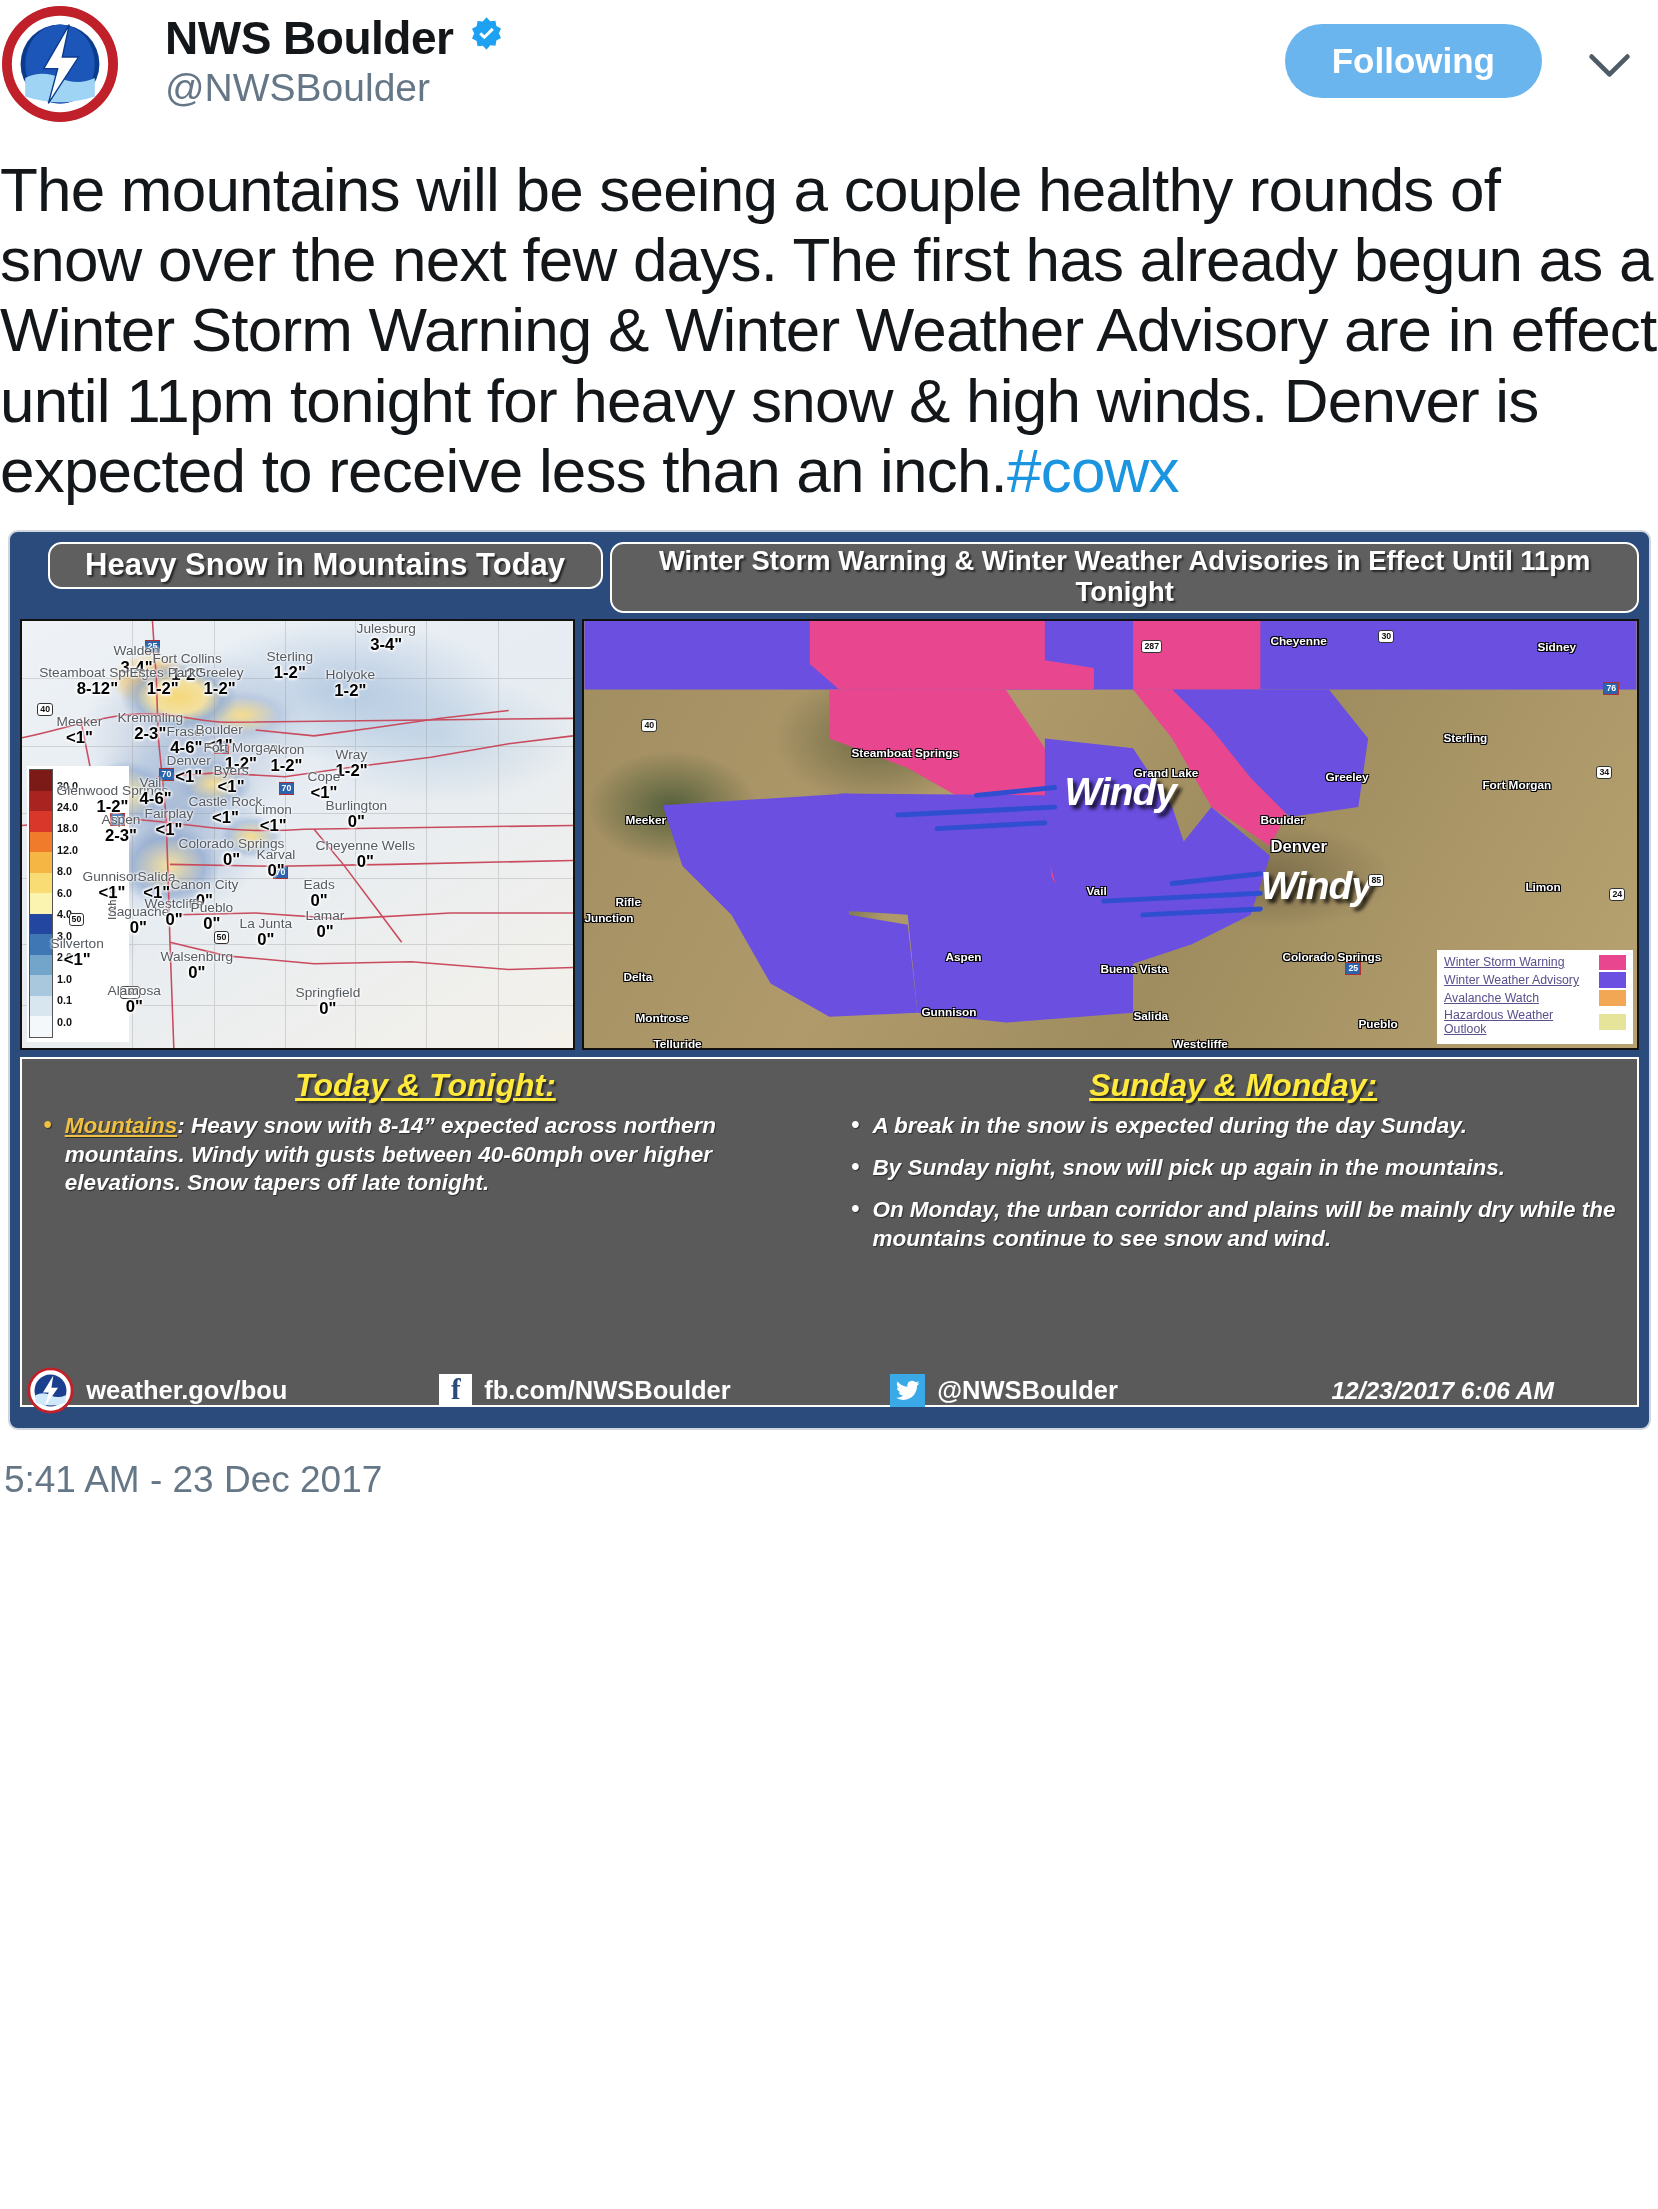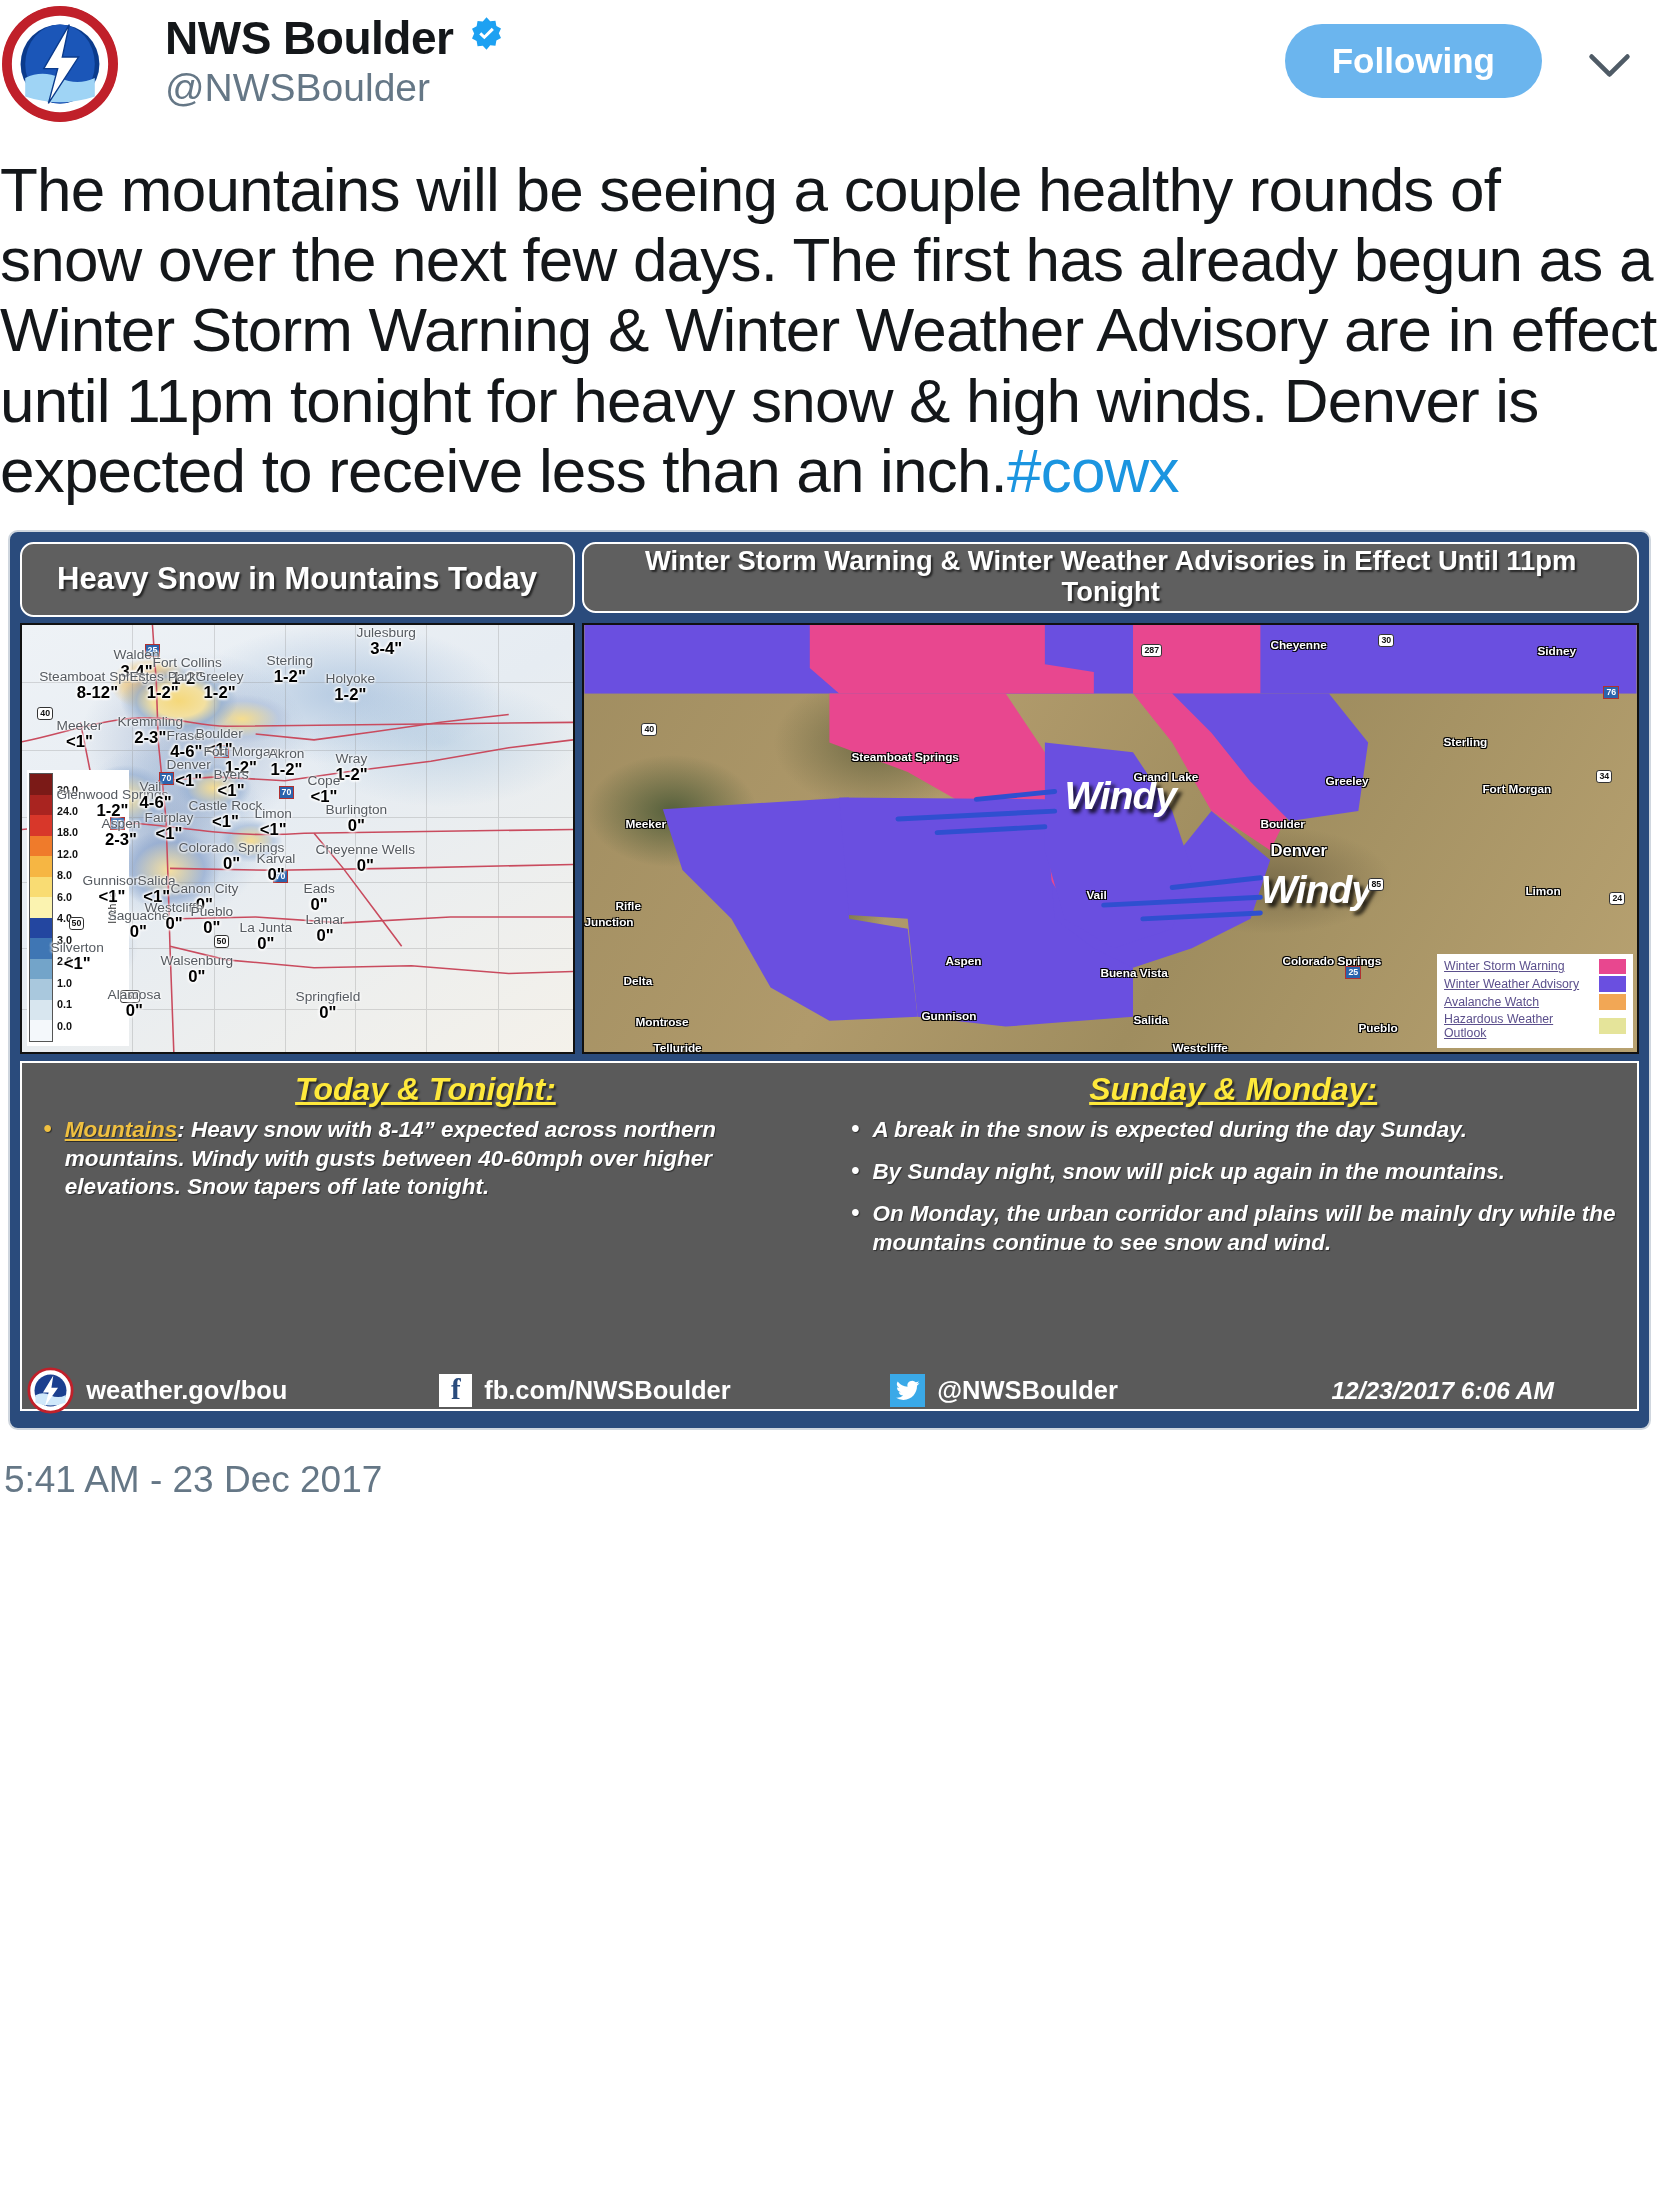--- a/index.html
+++ b/index.html
@@ -70,21 +70,21 @@
     overflow: hidden;
   }
   .panel-titles { display: flex; gap: 7.8px; padding: 9.8px 9.8px 5.9px 9.8px; }
   .panel-title {
     background: #5f5f5f; color: #fff;
     border: 2.9px solid #ffffff; border-radius: 13.7px;
     display: flex; align-items: center; justify-content: center;
     text-align: center; font-weight: bold;
     text-shadow: 2px 2px 2px rgba(0,0,0,.6);
   }
-  .pt-left { width: 555px; height: 75px; font-size: 31px; }
+  .pt-left { width: 555px; height: 47px; font-size: 31px; margin-left: 28px; }
   .pt-right { flex: 1; height: 71px; font-size: 27.4px; line-height: 1.12; padding: 2px 9.8px; }
 
   .maps-row { display: flex; gap: 7.8px; padding: 0 9.8px; }
 
   
   .map-left {
     position: relative; width: 555px; height: 431px;
     background: linear-gradient(160deg,#e8eef3 0%, #dde6ee 40%, #f2efe9 100%);
     border: 2px solid #111; overflow: hidden;
   }

